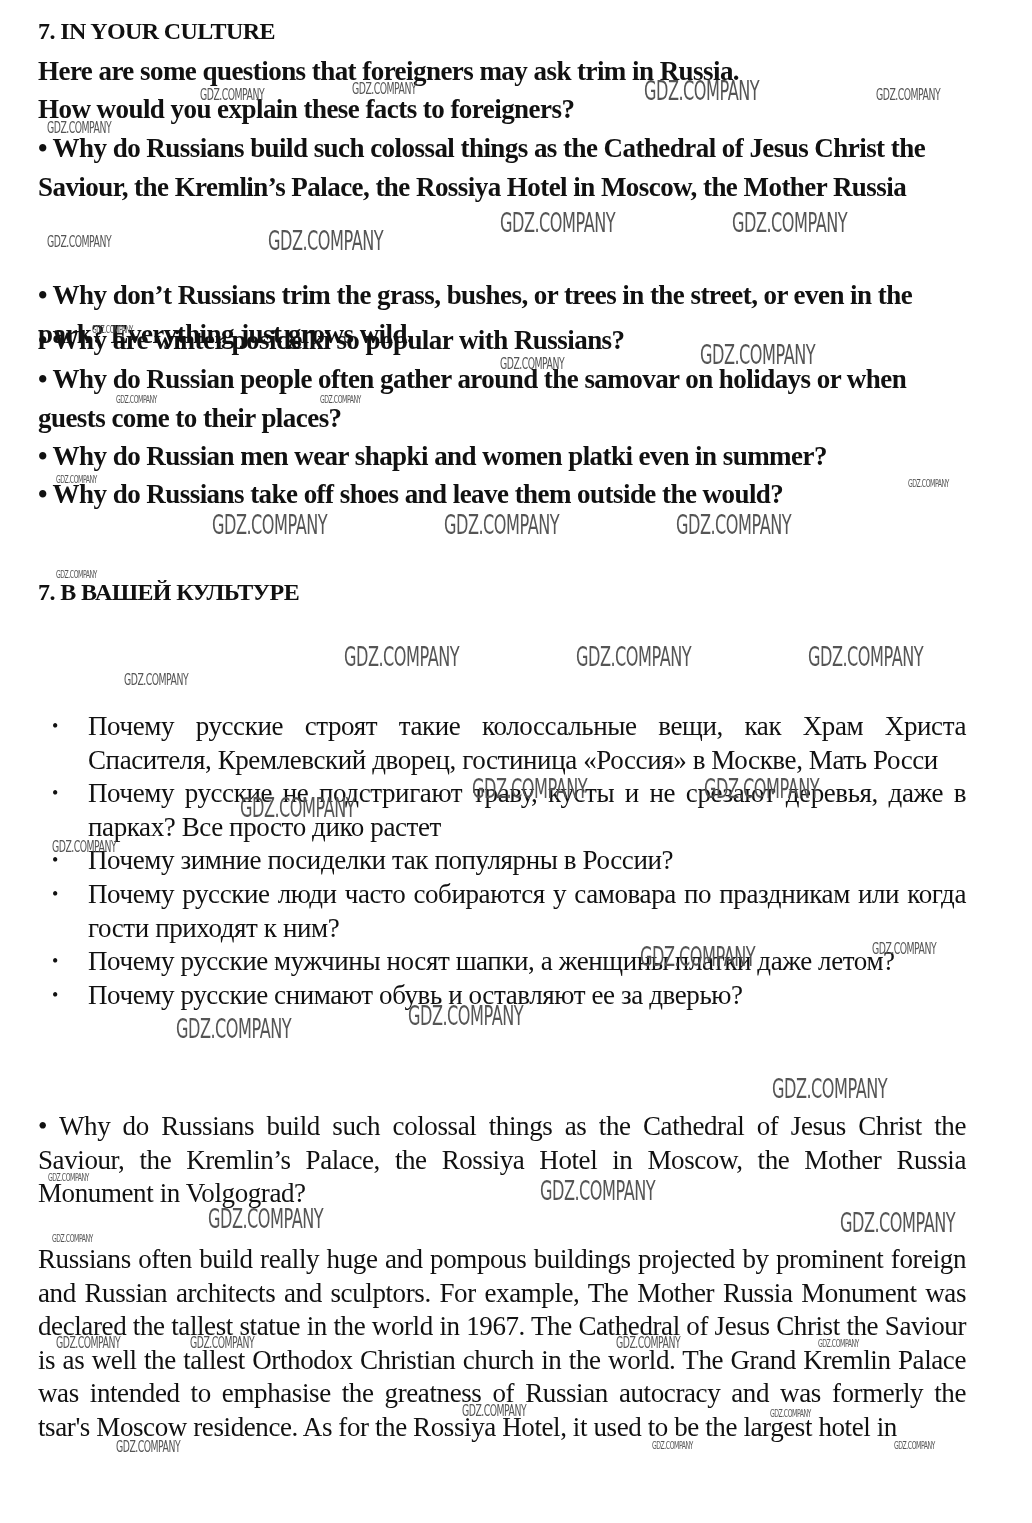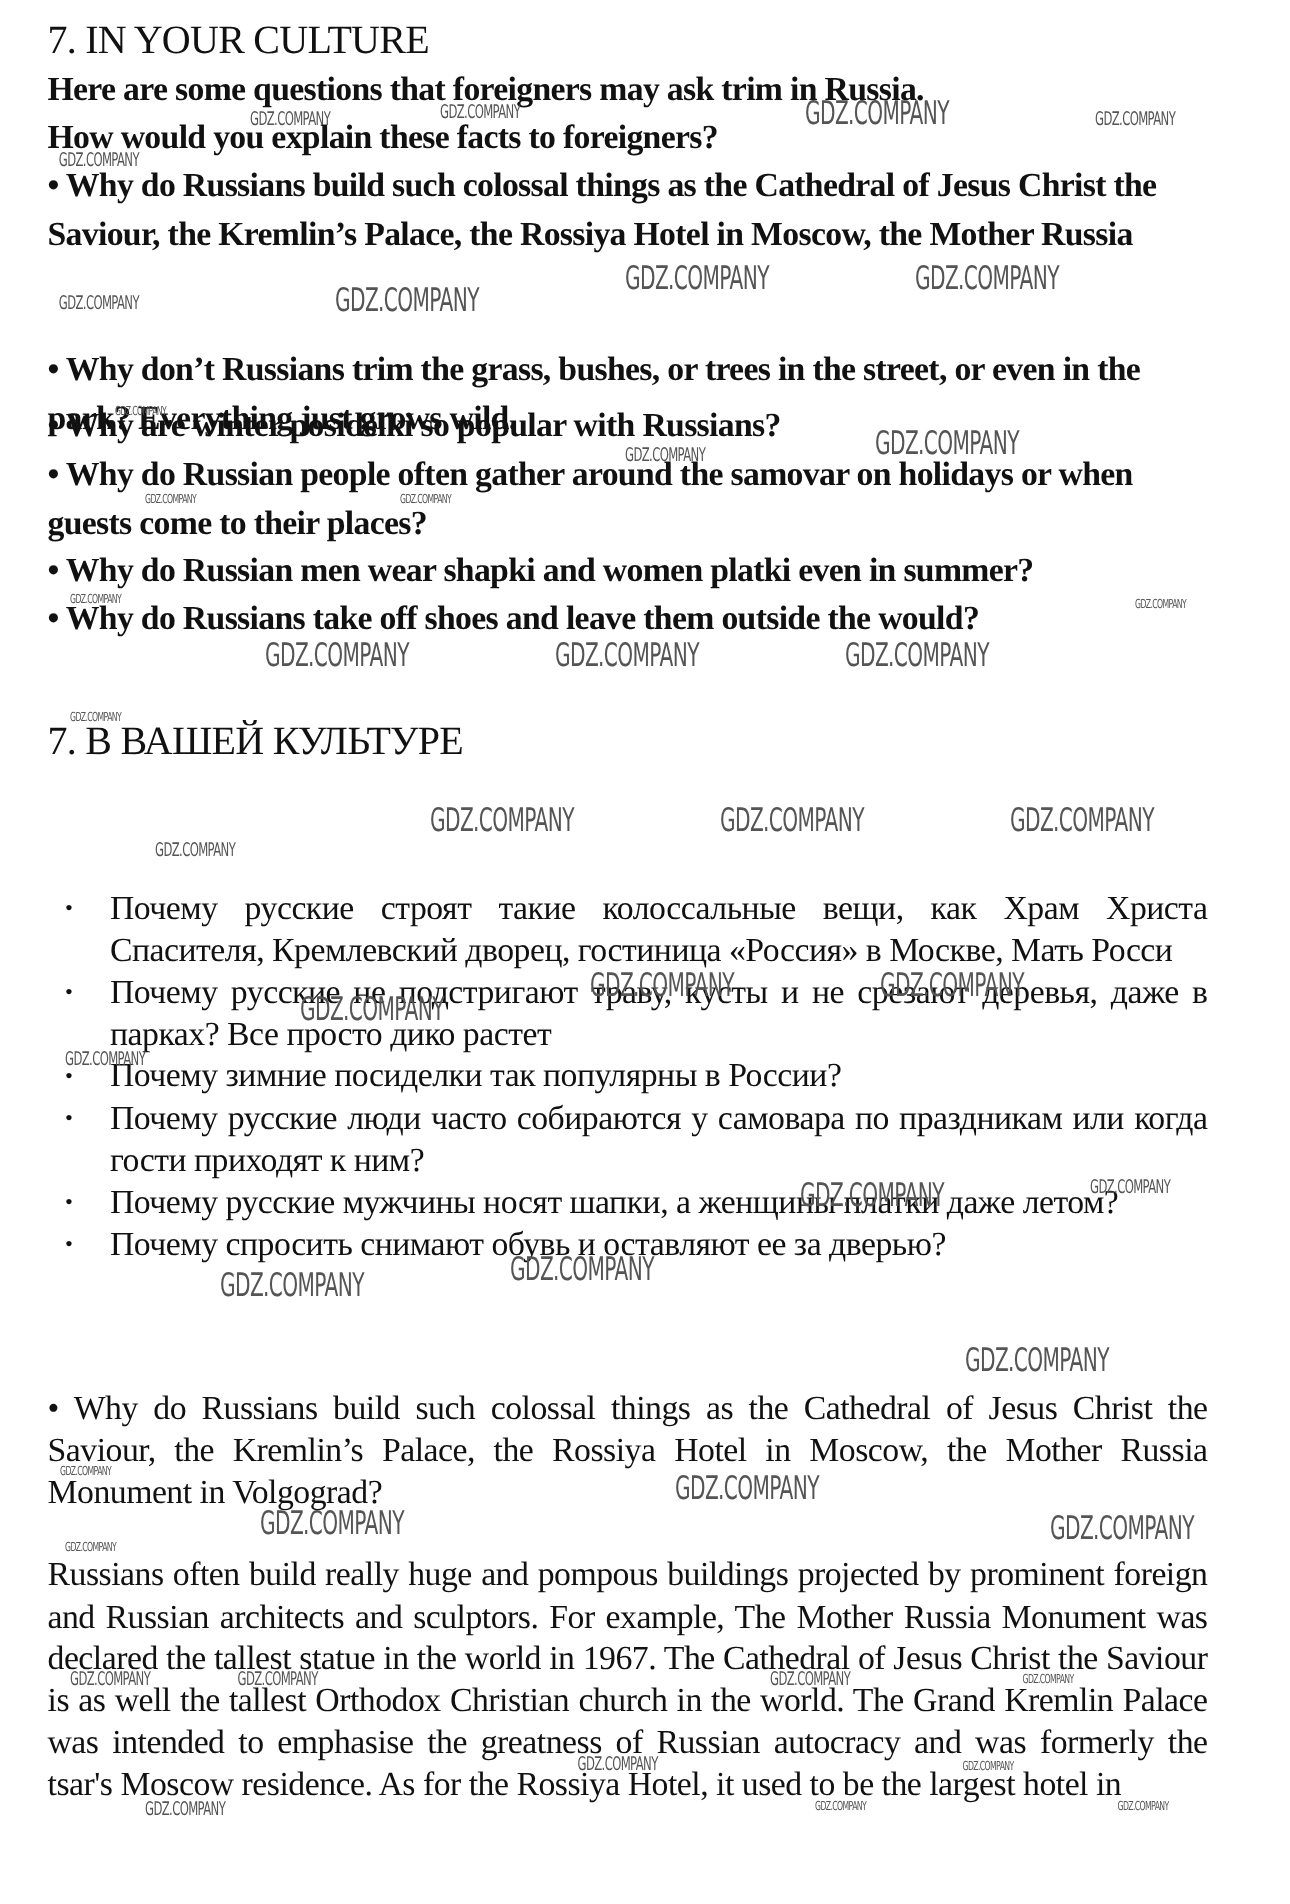--- a/index.html
+++ b/index.html
@@ -1,20 +1,20 @@
 <!DOCTYPE html>
 <html><head>
 <meta charset="utf-8">
 <style>
   html, body { margin: 0; padding: 0; background: #ffffff; }
   body { width: 1032px; height: 1523px; position: relative; overflow: hidden; color: #111; }
   .page { position: absolute; left: 0; top: 0; width: 1032px; height: 1523px; }
   .serif { font-family: "Liberation Serif", "DejaVu Serif", serif; }
   .blk { position: absolute; left: 38px; width: 928px; }
-  .h { font-weight: normal; font-size: 32px; line-height: 34px; letter-spacing: -0.6px; }
+  .h { font-weight: bold; font-size: 24px; line-height: 34px; letter-spacing: -0.6px; }
   .b { font-weight: bold; font-size: 27px; line-height: 38.5px; letter-spacing: -0.55px; }
   .rb { font-weight: bold; font-size: 26.5px; line-height: 34px; letter-spacing: -0.5px; }
   .r { font-size: 27px; line-height: 33.6px; letter-spacing: -0.4px; text-align: justify; }
   .ru-list { position: absolute; left: 38px; width: 928px; margin: 0; padding: 0; list-style: none; }
   .ru-list li { position: relative; padding-left: 50px; font-size: 27px; line-height: 33.6px; letter-spacing: -0.4px; text-align: justify; }
   .ru-list li .dot { position: absolute; left: 14px; top: 0; font-size: 18px; }
   .wm { position: absolute; font-family: "DejaVu Sans", sans-serif; color: #555; letter-spacing: -0.8px; transform: scaleX(0.62); transform-origin: left top; white-space: nowrap; font-weight: normal; }
   .wm.l { font-size: 26px; }
   .wm.s { font-size: 15px; }
   .wm.xs { font-size: 10px; }
@@ -35,21 +35,21 @@
   <div class="blk b" style="top:475px;">• Why do Russians take off shoes and leave them outside the would?</div>
 
   <div class="blk h" style="top:575px;">7. В ВАШЕЙ КУЛЬТУРЕ</div>
 
   <ul class="ru-list serif" style="top:710px;">
     <li><span class="dot">•</span><span>Почему русские строят такие колоссальные вещи, как Храм Христа Спасителя, Кремлевский дворец, гостиница «Россия» в Москве, Мать Росси</span></li>
     <li><span class="dot">•</span><span>Почему русские не подстригают траву, кусты и не срезают деревья, даже в парках? Все просто дико растет</span></li>
     <li><span class="dot">•</span><span>Почему зимние посиделки так популярны в России?</span></li>
     <li><span class="dot">•</span><span>Почему русские люди часто собираются у самовара по праздникам или когда гости приходят к ним?</span></li>
     <li><span class="dot">•</span><span>Почему русские мужчины носят шапки, а женщины платки даже летом?</span></li>
-    <li><span class="dot">•</span><span>Почему спросить снимают обувь и оставляют ее за дверью?</span></li>
+    <li><span class="dot">•</span><span>Почему русские снимают обувь и оставляют ее за дверью?</span></li>
   </ul>
 
   <div class="blk r" style="top:1110px;">• Why do Russians build such colossal things as the Cathedral of Jesus Christ the Saviour, the Kremlin’s Palace, the Rossiya Hotel in Moscow, the Mother Russia Monument in Volgograd?</div>
   <div class="blk r" style="top:1243px;">Russians often build really huge and pompous buildings projected by prominent foreign and Russian architects and sculptors. For example, The Mother Russia Monument was declared the tallest statue in the world in 1967. The Cathedral of Jesus Christ the Saviour is as well the tallest Orthodox Christian church in the world. The Grand Kremlin Palace was intended to emphasise the greatness of Russian autocracy and was formerly the tsar's Moscow residence. As for the Rossiya Hotel, it used to be the largest hotel in</div>
 
   <span class="wm s" style="left:200px;top:86px;">GDZ.COMPANY</span>
   <span class="wm s" style="left:352px;top:80px;">GDZ.COMPANY</span>
   <span class="wm l" style="left:644px;top:76px;">GDZ.COMPANY</span>
   <span class="wm s" style="left:876px;top:86px;">GDZ.COMPANY</span>
   <span class="wm s" style="left:47px;top:119px;">GDZ.COMPANY</span>

